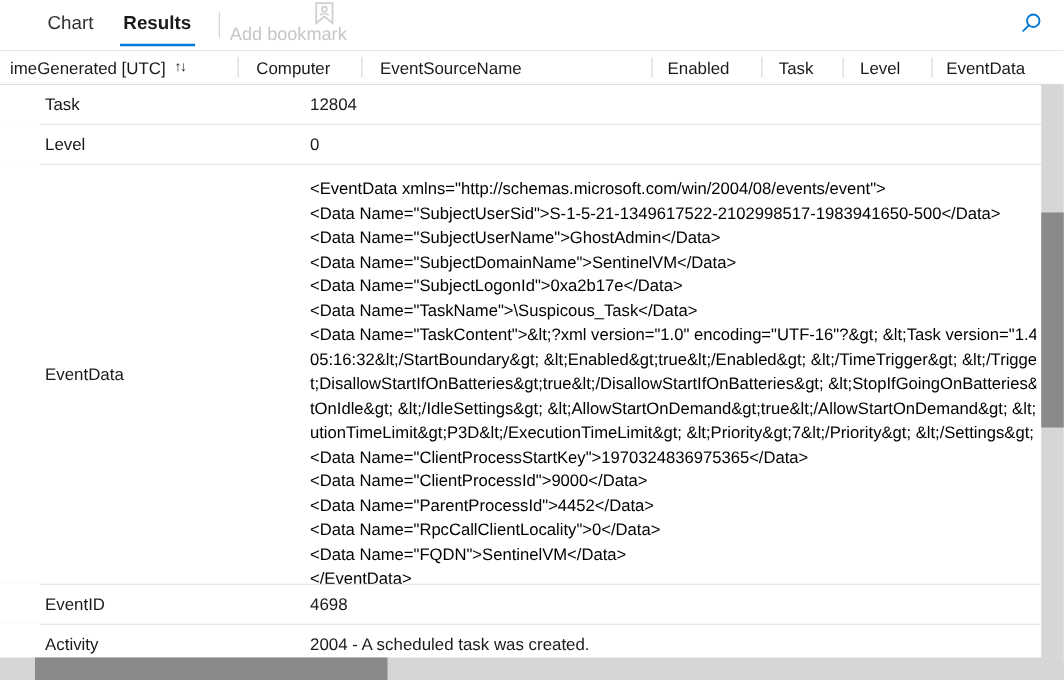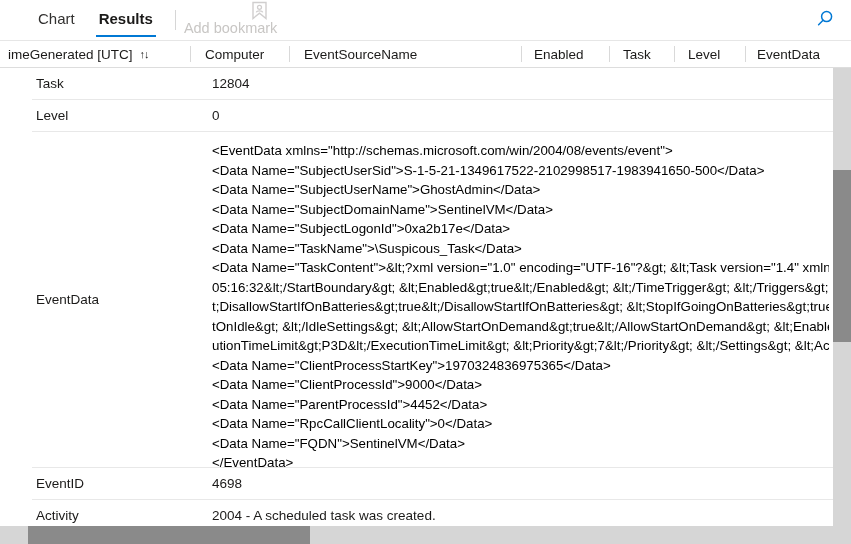--- a/index.html
+++ b/index.html
@@ -171,20 +171,21 @@
     white-space: nowrap;
   }
   .cell-value {
     flex: 1 1 auto;
     box-sizing: border-box;
     padding-top: 10px;
     padding-right: 4px;
     font-size: 13.5px;
     color: #1b1a19;
     overflow: hidden;
+    margin-left: 36px;
   }
   .row.short { height: 32px; }
   .row.short .cell-label,
   .row.short .cell-value { padding-top: 8px; }
 
   .row.xml { height: 336px; }
   .row.xml .cell-label {
     padding-top: 0;
     display: flex;
     align-items: center;

